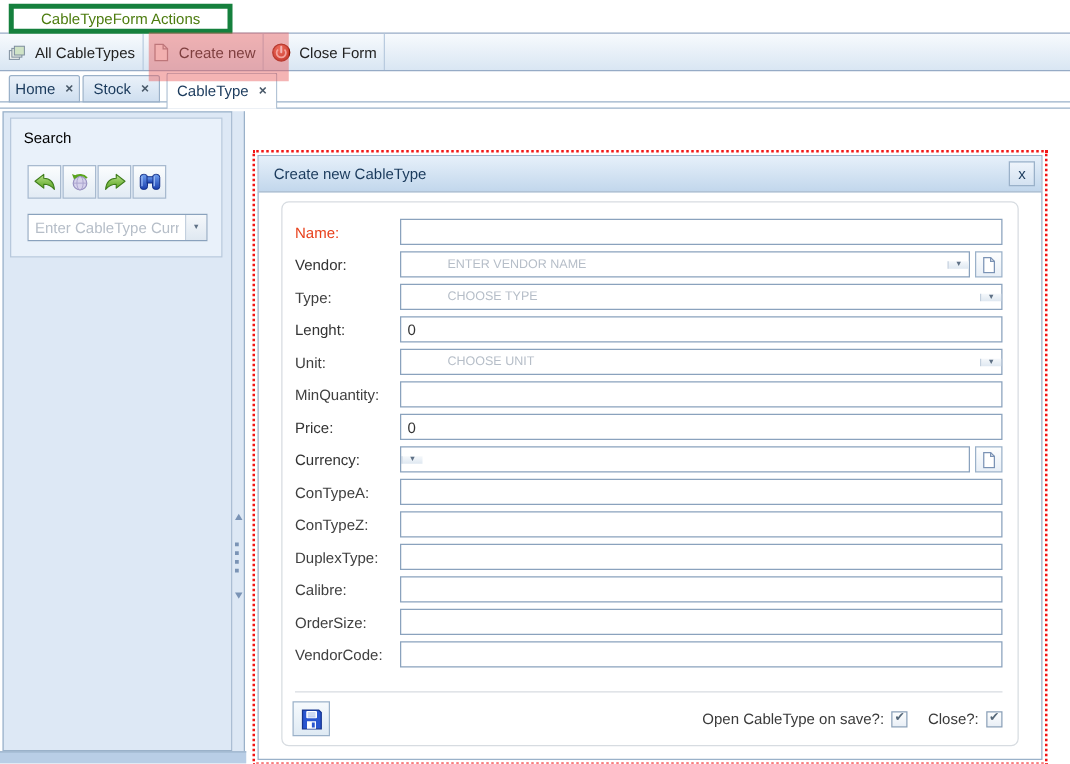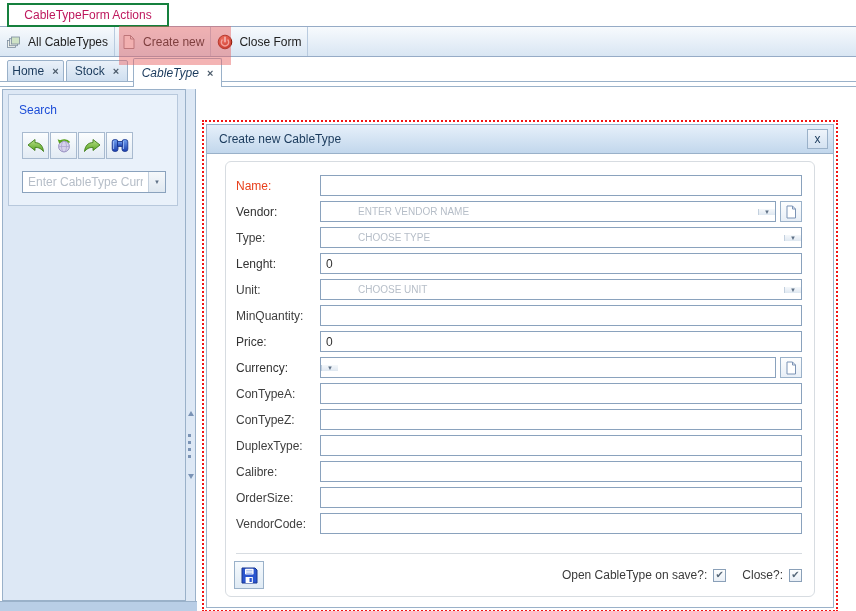--- a/index.html
+++ b/index.html
@@ -1,23 +1,23 @@
 <!DOCTYPE html>
 <html><head>
 <meta charset="utf-8">
 <style>
   * { box-sizing: border-box; }
   html,body { margin:0; padding:0; background:#fff; }
   body { font-family:"Liberation Sans", sans-serif; font-size:12px; color:#333; }
   #app { position:relative; width:856px; height:611px; background:#fff; overflow:hidden; }
 
   
-  .actions-tab { position:absolute; left:7px; top:3px; width:162px; height:24px;
-    background:#fff; border:2px solid #15803d; z-index:3;
-    display:flex; align-items:center; justify-content:center; color:#be185d; }
+  .actions-tab { position:absolute; left:7px; top:3px; width:179px; height:24px;
+    background:#fff; border:4px solid #15803d; z-index:3;
+    display:flex; align-items:center; justify-content:center; color:#4d7c0f; }
 
   
   .ribbon { position:absolute; left:0; top:26px; width:856px; height:31px;
     background:linear-gradient(#f7fafd,#d9e6f3);
     border-top:1px solid #96abc6; border-bottom:1px solid #96abc6;
     display:flex; align-items:stretch; z-index:2; }
   .rbtn { display:flex; align-items:center; gap:6px; padding:0 6px; color:#222; cursor:default; }
   .rsep { width:1px; background:#b9cbdf; }
 
   .red-overlay { position:absolute; left:119px; top:26px; width:112px; height:39px;
@@ -31,21 +31,21 @@
     gap:8px; background:linear-gradient(#eaf1f9,#cfdff0); border:1px solid #9ab1c9;
     border-radius:2px 2px 0 0; color:#1a3a5c; z-index:3; }
   .tab.active { top:1px; height:29px; background:#fff; border-bottom:none; z-index:5; }
   .tab-x { font-size:11px; font-weight:bold; color:#4a5a6a; line-height:1; }
 
   
   .sidebar { position:absolute; left:2px; top:89px; width:184px; height:512px;
     background:#dde8f5; border:1px solid #9ab1c9; }
   .search-group { position:absolute; left:5px; top:4px; width:170px; height:112px;
     background:#e9f1fa; border:1px solid #b7c8dc; }
-  .search-title { padding:8px 0 0 10px; color:#1d4ed8; }
+  .search-title { padding:8px 0 0 10px; color:#000000; }
   .icon-row { position:absolute; left:13px; top:37px; display:flex; gap:1px; }
   .ibtn { width:27px; height:27px; border:1px solid #a8bacf;
     background:linear-gradient(#fbfdfe,#e2ebf4); display:flex; align-items:center; justify-content:center; }
   .search-combo { position:absolute; left:13px; top:76px; width:144px; height:22px;
     display:flex; border:1px solid #8aa2bd; background:#fff; }
   .search-combo input { flex:1; min-width:0; border:none; outline:none; padding:0 5px;
     font:12px "Liberation Sans",sans-serif; color:#333; }
   .search-combo input::placeholder { color:#b6bec8; }
   .cbtn { width:17px; border-left:1px solid #c3d0de;
     background:linear-gradient(#f5f8fb,#dfe8f1); display:flex; align-items:center;
@@ -152,21 +152,21 @@
     <div class="line1"></div>
     <div class="line2"></div>
     <div class="tab" style="left:7px;width:57px;">
       <span>Home</span>
       <span class="tab-x">×</span>
     </div>
     <div class="tab" style="left:66px;width:62px;">
       <span>Stock</span>
       <span class="tab-x">×</span>
     </div>
-    <div class="tab active" style="left:133px;width:89px;font-style:italic;">
+    <div class="tab active" style="left:133px;width:89px;">
       <span>CableType</span>
       <span class="tab-x">×</span>
     </div>
   </div>
 
   <div class="sidebar">
     <div class="search-group">
       <div class="search-title">Search</div>
       <div class="icon-row">
         <div class="ibtn">

